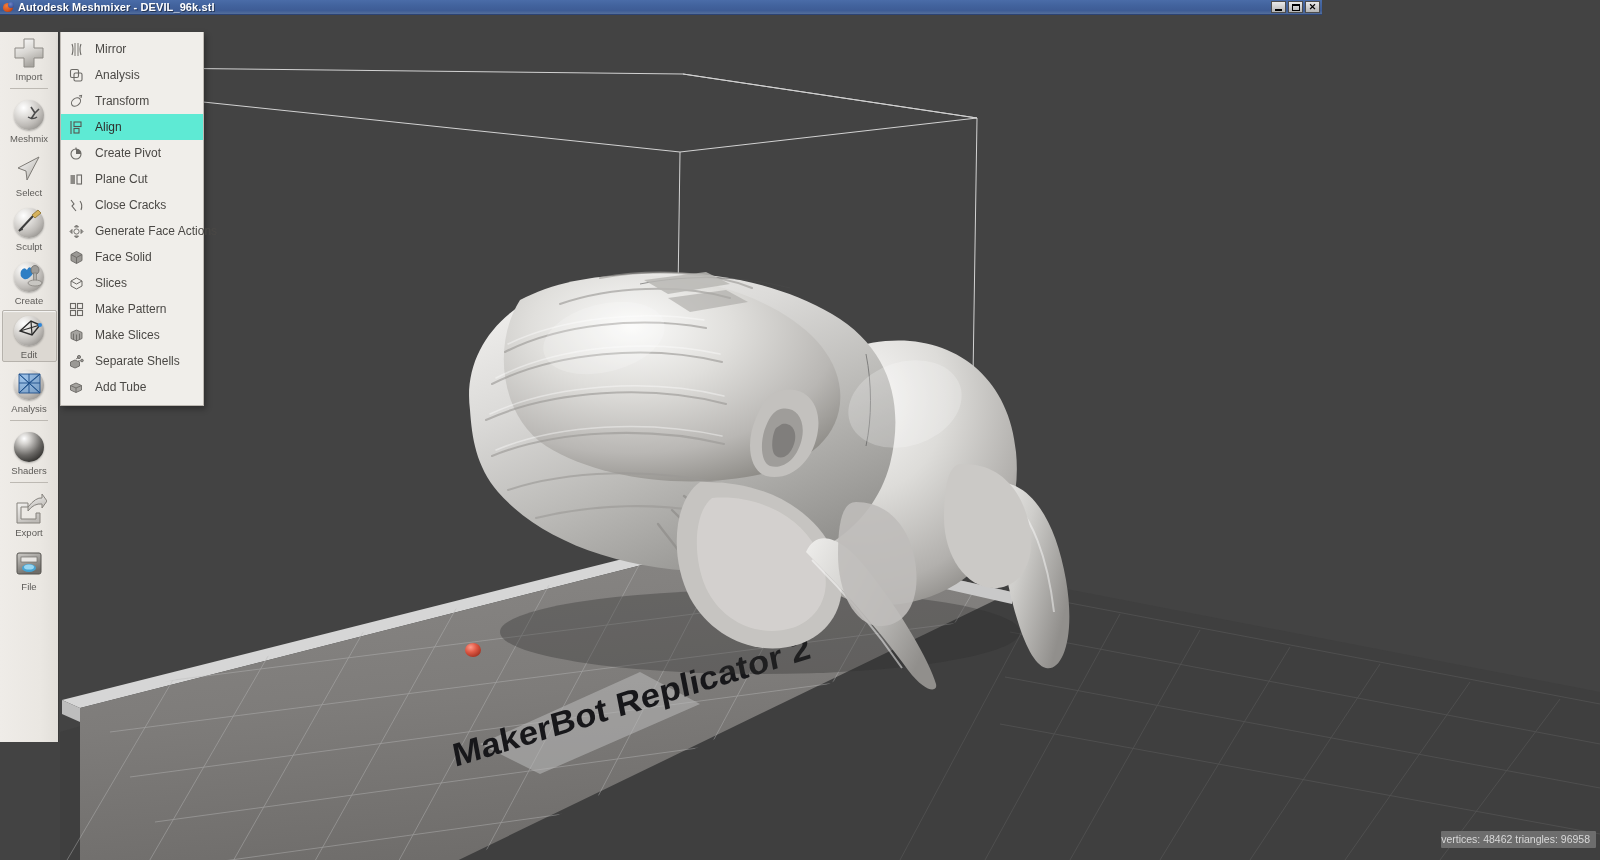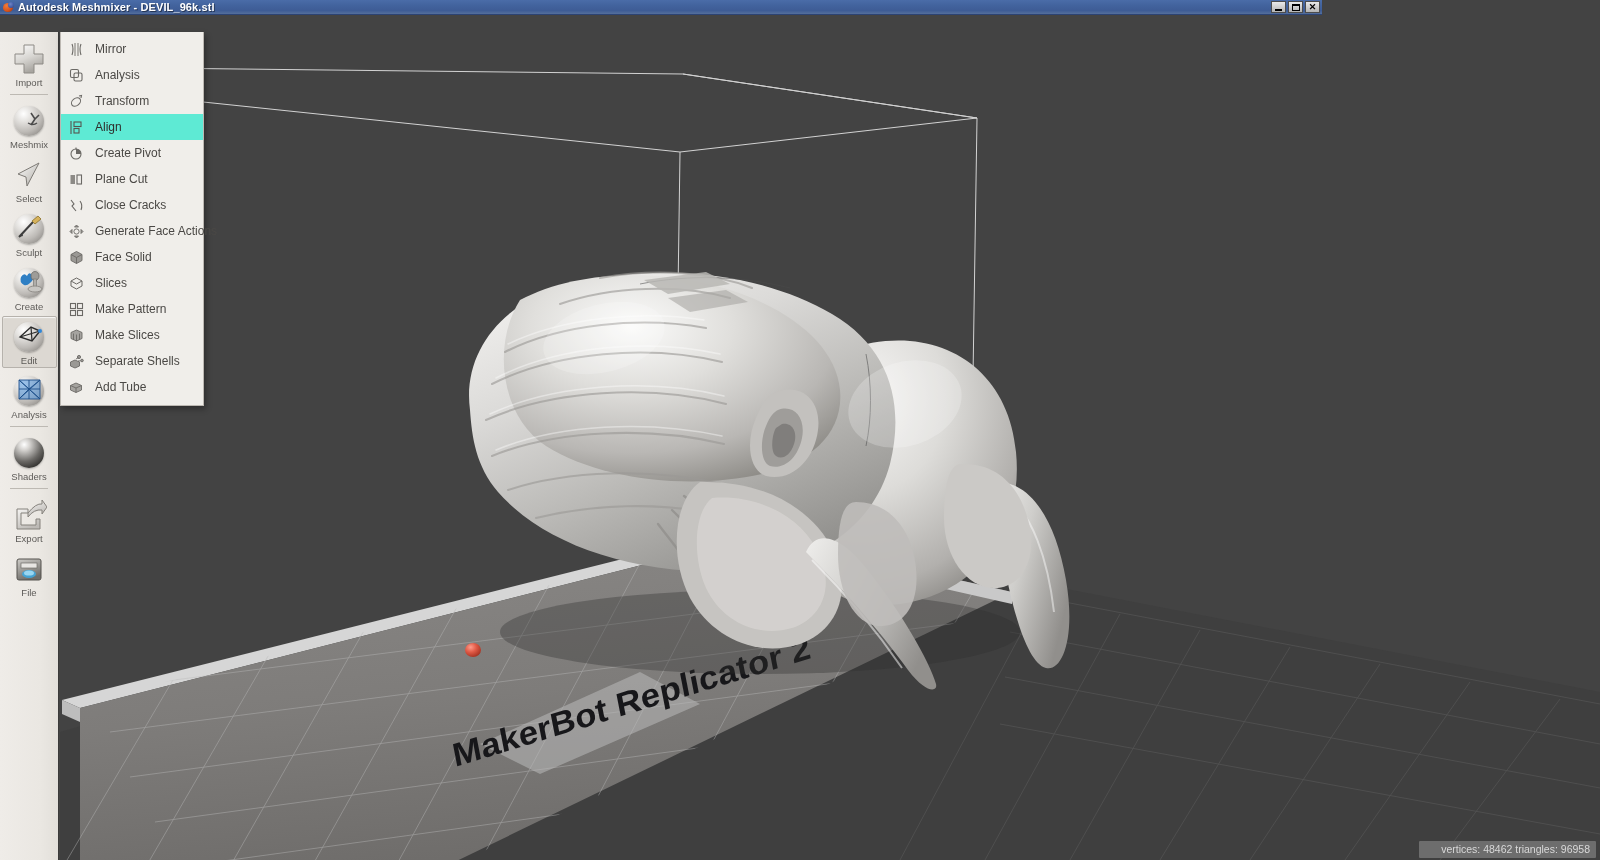--- a/index.html
+++ b/index.html
@@ -68,25 +68,24 @@
   
   .viewport{
     position:absolute;left:0;top:32px;width:1600px;height:828px;
     background:#434343;
     overflow:hidden;
   }
   .viewport svg{position:absolute;left:0;top:0;display:block;}
 
   
   .toolbar{
-    position:absolute;left:0;top:32px;width:59px;height:828px;
+    position:absolute;left:0;top:32px;width:59px;height:710px;
     background:linear-gradient(to right,#efece8 0%,#eae7e2 70%,#e2dfda 100%);
     border-right:1px solid #3a3a3a;
     box-sizing:border-box;
-    padding-top:6px;
     z-index:5;
     text-align:center;
   }
   .tool{
     width:53px;margin:0 auto 2px auto;
     display:flex;flex-direction:column;align-items:center;
     padding:3px 0 2px 0;border-radius:2px;
     cursor:default;position:relative;
   }
   .tool.active{
@@ -123,24 +122,24 @@
     height:26px;display:flex;align-items:center;
     padding-left:8px;cursor:default;box-sizing:border-box;
   }
   .ditem.sel{background:#5eead4;}
   .ditem .dic{width:15px;height:15px;margin-right:11px;flex:0 0 auto;position:relative;}
   .ditem .dlb{font-size:12px;color:#4a4845;white-space:nowrap;}
   .ditem.sel .dlb{color:#2f2e2c;}
 
   
   .status{
-    position:absolute;right:4px;bottom:2px;
+    position:absolute;right:4px;bottom:12px;
     background:#6d6d6d;
     color:#d8d8d8;font-size:10.5px;
-    padding:2px 6px 3px 22px;
+    padding:2px 6px 3px 0;
     border-radius:1px;
     white-space:nowrap;
     z-index:6;
   }
 </style>
 </head>
 <body>
 
 <div id="app">
 

